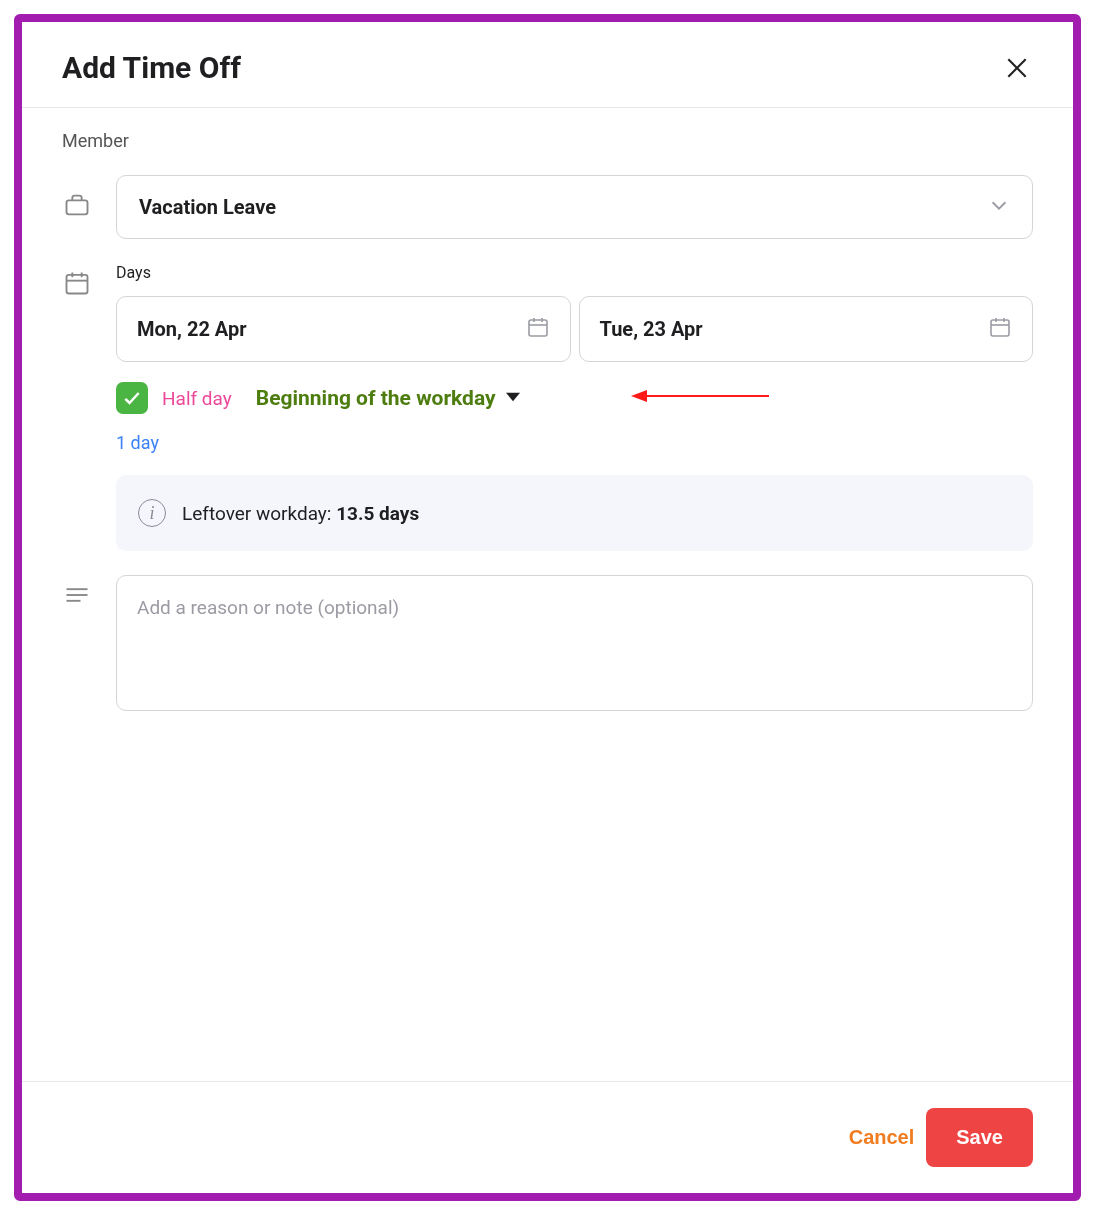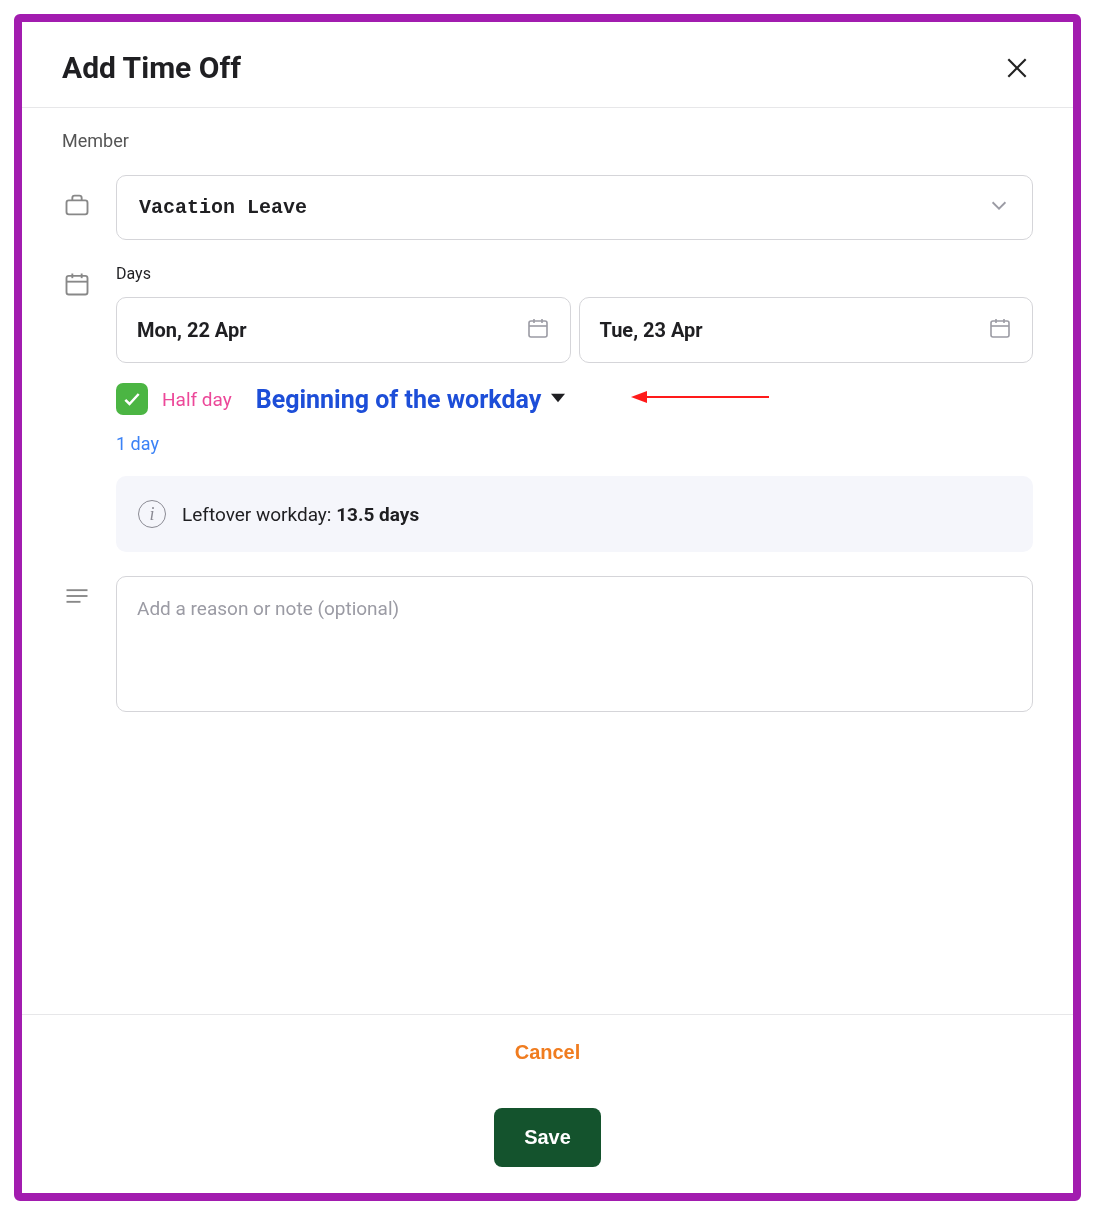--- a/index.html
+++ b/index.html
@@ -119,21 +119,20 @@
   .row-content { flex: 1; }
 
   .leave-select {
     border: 1px solid #d5d5d9;
     border-radius: 10px;
     padding: 18px 22px;
     display: flex;
     align-items: center;
     justify-content: space-between;
     cursor: pointer;
-    font-family: Liberation Mono, monospace;
   }
   .leave-name {
     font-size: 20px;
     font-weight: 700;
     color: #1f1f22;
   }
 
   .section-heading {
     font-size: 16px;
     font-weight: 400;
@@ -183,23 +182,23 @@
     color: #ec4899;
   }
   .halfday-dd {
     display: flex;
     align-items: center;
     gap: 10px;
     cursor: pointer;
     margin-left: 10px;
   }
   .halfday-dd .val {
-    font-size: 25px;
-    font-weight: 700;
-    color: #1d4ed8;
+    font-size: 21px;
+    font-weight: 700;
+    color: #4d7c0f;
   }
   .caret-down svg { width:14px; height:14px; }
 
   .arrow-annot {
     position: absolute;
     left: 515px;
     top: 50%;
     transform: translateY(-50%);
     color: #ff0000;
   }
@@ -258,33 +257,32 @@
   .note-box textarea::placeholder {
     color: #9b9ba4;
   }
 
   .dialog-footer {
     border-top: 1px solid #e7e7e9;
     padding: 26px 40px;
     display: flex;
     justify-content: flex-end;
     align-items: center;
-    gap: 44px;
-    flex-direction: column;
+    gap: 12px;
   }
   .btn-cancel {
     background: none;
     border: none;
     color: #f07c1f;
     font-size: 20px;
     font-weight: 700;
     cursor: pointer;
   }
   .btn-save {
-    background: #14532d;
+    background: #ef4444;
     border: none;
     border-radius: 8px;
     color: #fff;
     font-size: 20px;
     font-weight: 700;
     padding: 18px 30px;
     cursor: pointer;
   }
 </style>
 </head>

